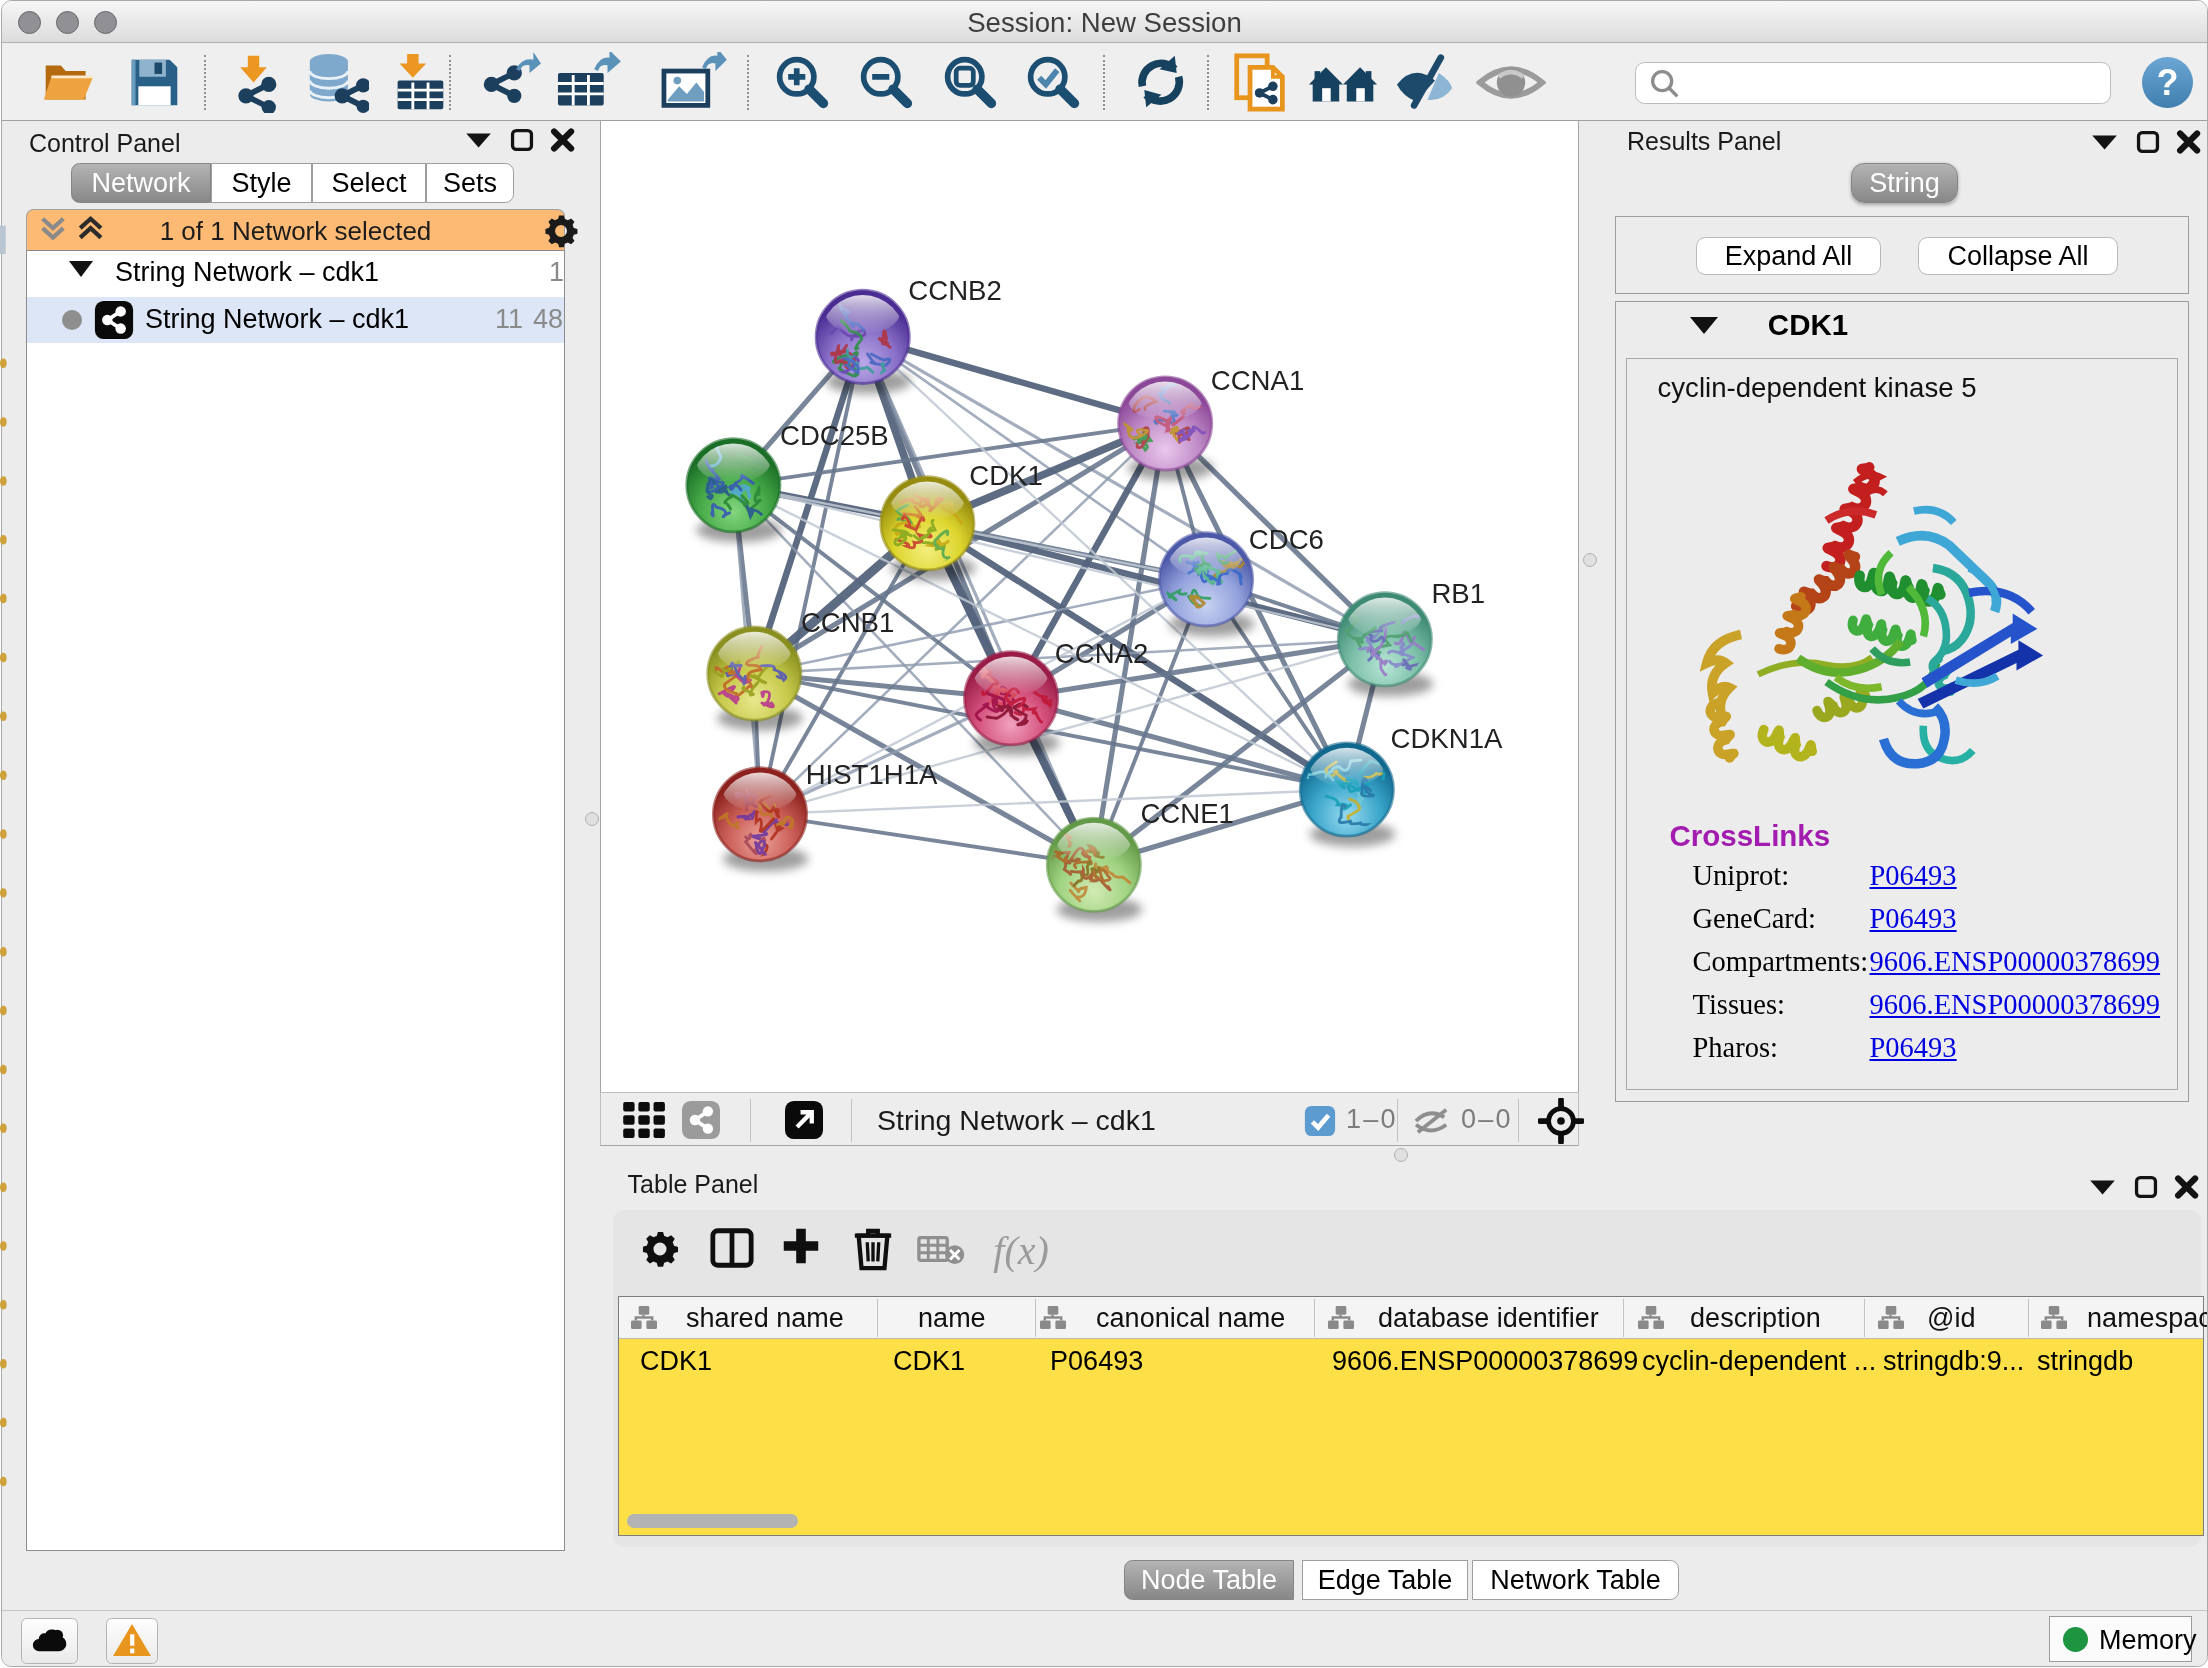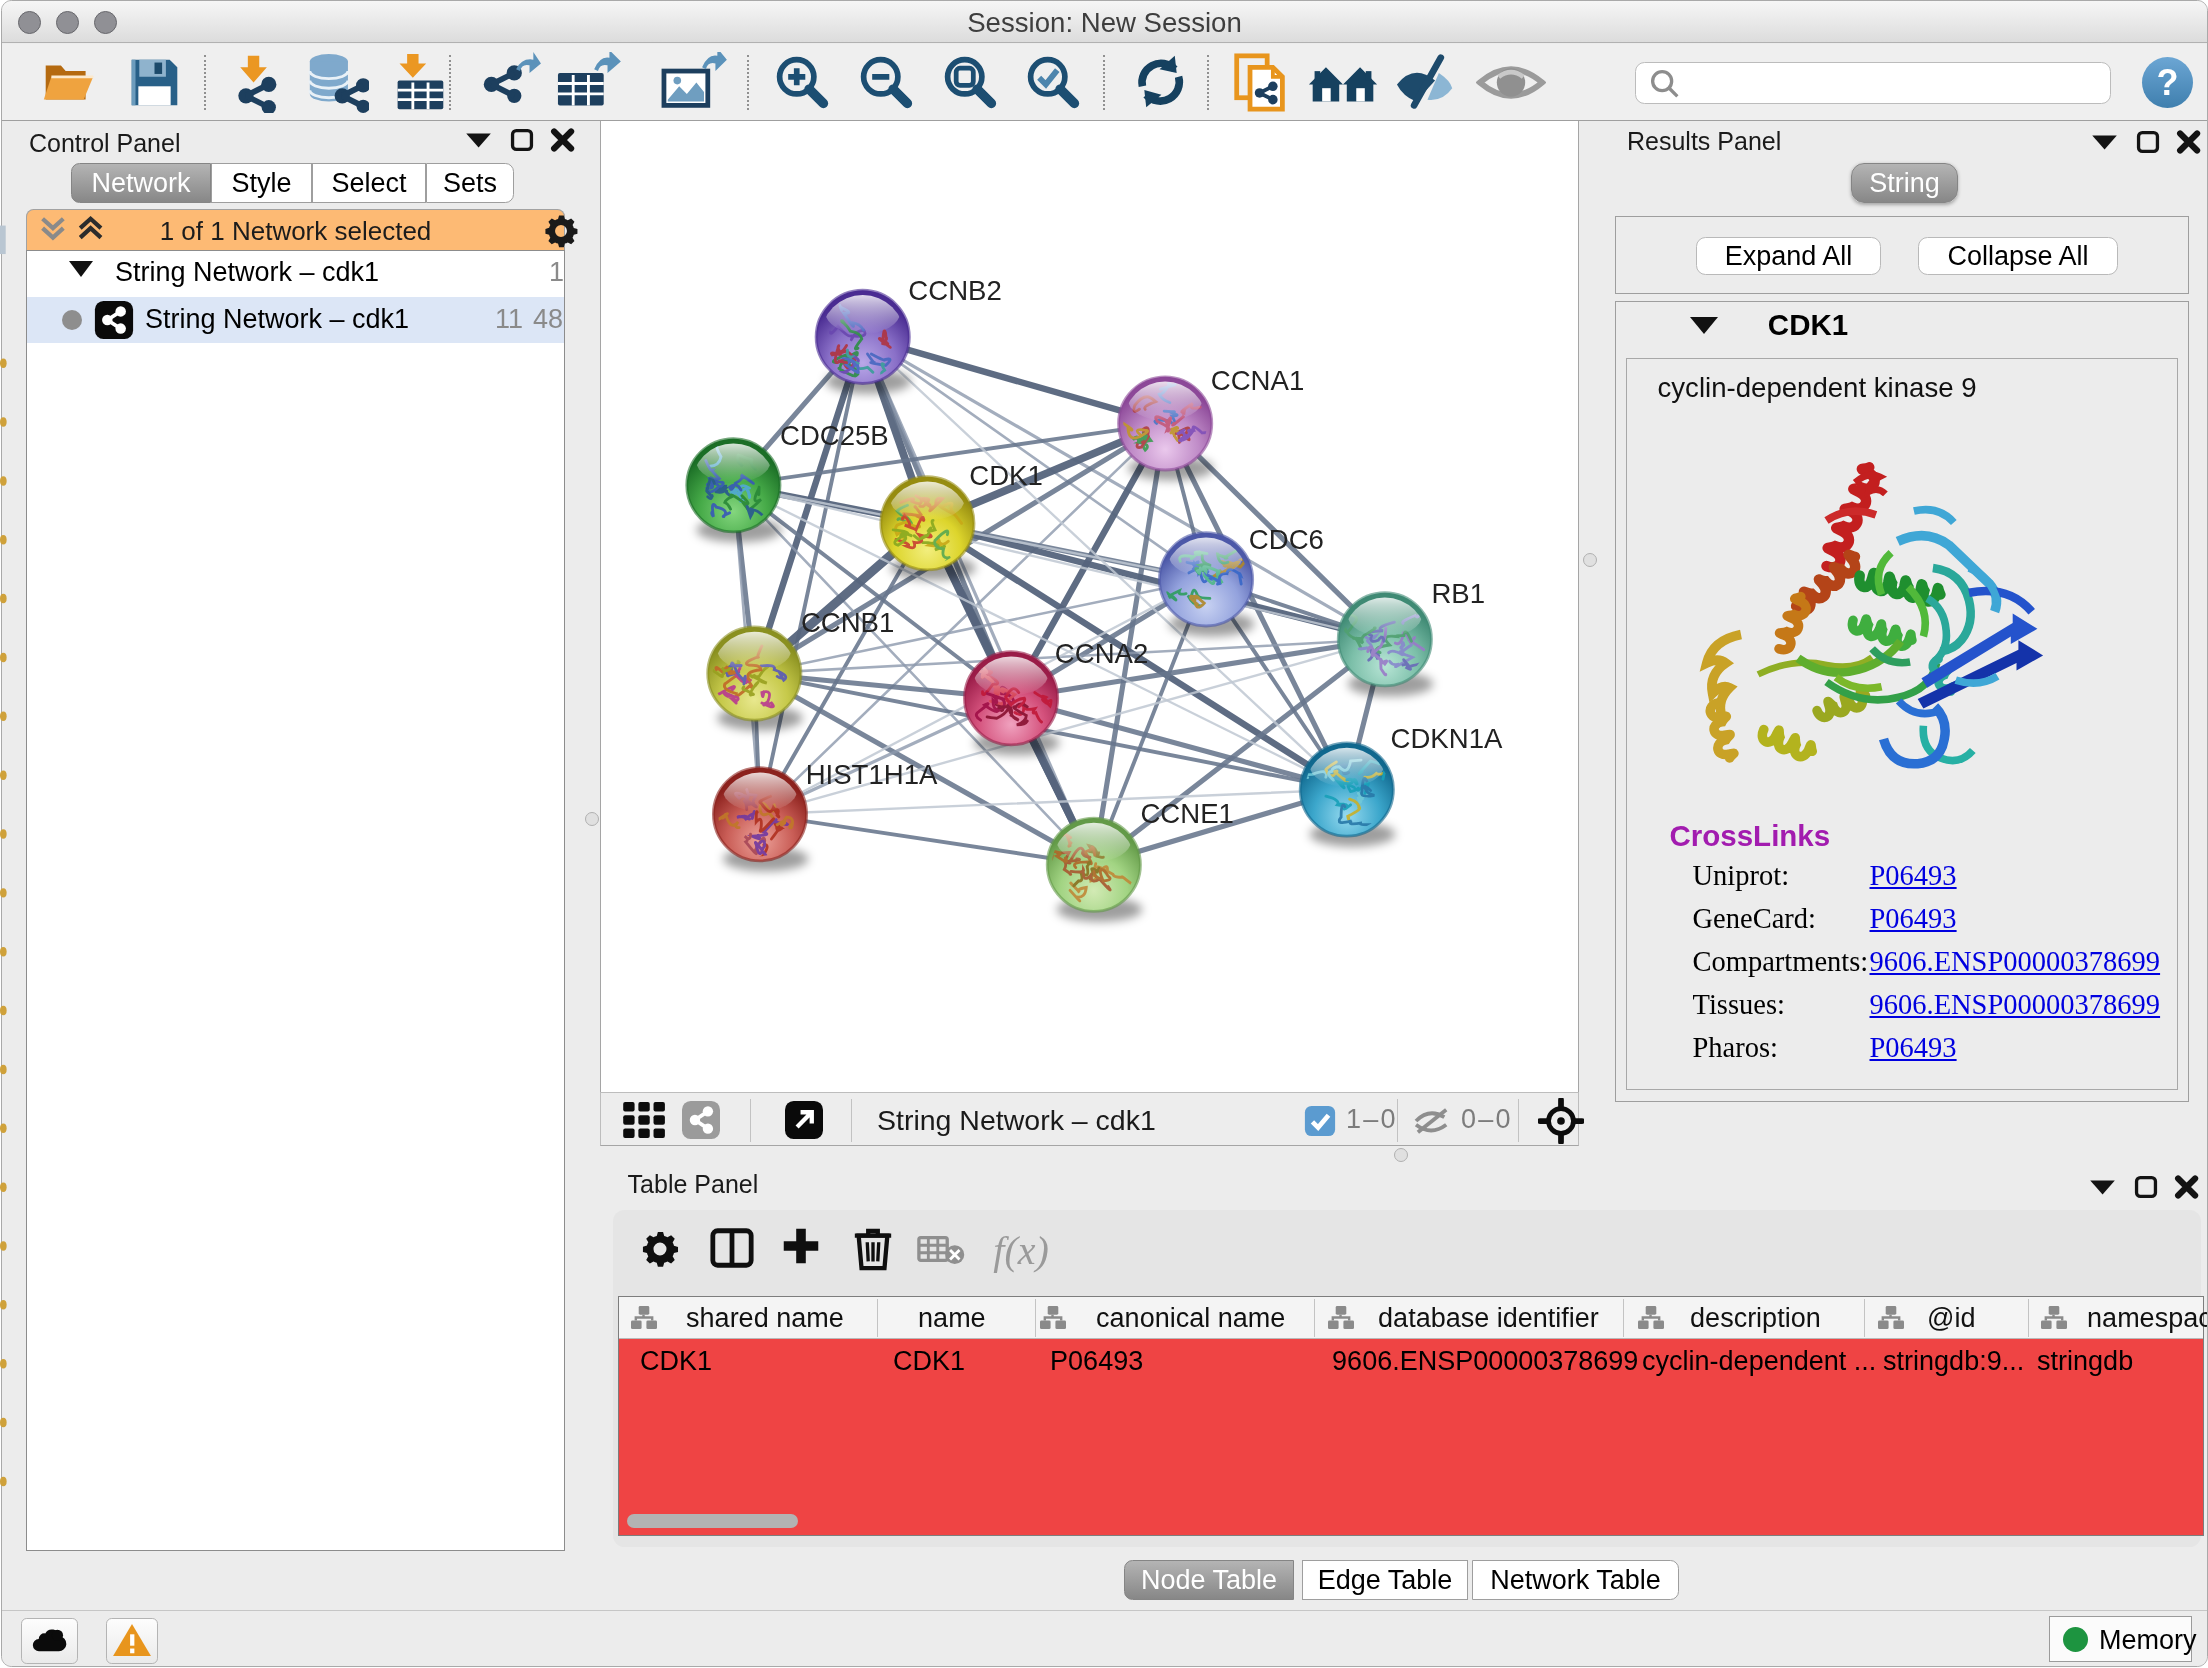--- a/index.html
+++ b/index.html
@@ -34,21 +34,21 @@
   #canvas{position:absolute;left:598px;top:120px;width:979px;height:971px;background:#ffffff;
       border-left:1px solid #a5a5a5;border-right:1px solid #a5a5a5;}
   #canvasbar{position:absolute;left:598px;top:1091px;width:979px;height:54px;background:#ededed;
       border:1px solid #bdbdbd;border-bottom:1px solid #a5a5a5;}
   
   .rpanel{position:absolute;border:1.9px solid #9e9e9e;background:#ececec;}
   .btn{position:absolute;background:#ffffff;border:1.9px solid #b9b9b9;border-radius:9.5px;
     font-size:27px;color:#000;text-align:center;}
   
   #tp-toolbox{position:absolute;left:612px;top:1210px;width:1588px;height:337px;background:#e5e5e5;border-radius:11.4px;}
-  #tp-table{position:absolute;left:4.8px;top:86px;width:1586px;height:240px;background:#ef4444;border:1.9px solid #7d7d7d;}
+  #tp-table{position:absolute;left:4.8px;top:86px;width:1586px;height:240px;background:#fde047;border:1.9px solid #7d7d7d;}
   .th{position:absolute;top:0;height:44px;font-size:27px;color:#111;}
   .tsep{position:absolute;top:1.9px;width:1px;height:38px;background:#c3c3c3;}
   .treeic{position:absolute;top:7.6px;}
   
   #statusbar{position:absolute;left:0;top:1609px;width:100%;height:59px;background:#ececec;border-top:1px solid #c6c6c6;}
   .sq-btn{position:absolute;top:6.7px;height:46px;background:linear-gradient(#fdfdfd,#eaeaea);border:1.9px solid #b4b4b4;border-radius:5.7px;}
 </style>
 </head>
 <body>
 <div id="win">
@@ -734,21 +734,21 @@
 
     <div class="rpanel" style="left:36px;top:95px;width:574px;height:78px;">
       <div class="btn" style="left:80px;top:20px;width:185px;height:38px;line-height:36px;">Expand All</div>
       <div class="btn" style="left:302px;top:20px;width:200px;height:38px;line-height:36px;">Collapse All</div>
     </div>
 
     <div class="rpanel" style="left:36px;top:180px;width:574px;height:801px;">
       <div class="abs" style="left:74px;top:15px;"><span class="caret" style="border-left-width:14.3px;border-right-width:14.3px;border-top-width:17px;"></span></div>
       <div class="abs" style="left:0;top:5.7px;width:384px;text-align:center;font-size:29.5px;font-weight:700;color:#000;">CDK1</div>
       <div class="abs" style="left:9.5px;top:56px;width:552px;height:732px;border:1px solid #a8a8a8;">
-        <div class="abs" style="left:31px;top:13.3px;font-size:27.6px;color:#111;">cyclin-dependent kinase 9</div>
+        <div class="abs" style="left:31px;top:13.3px;font-size:27.6px;color:#111;">cyclin-dependent kinase 5</div>
         <svg id="ribbon" class="abs" width="361" height="323" viewBox="0 0 380 340" style="left:57px;top:95px;">
             <path d="M150 118 C 164 124 171 108 157 102 C 146 97 153 100 159 97 C 173 103 180 87 166 81 C 155 76 162 79 168 76 C 182 82 189 66 175 60 C 164 56 171 59 177 56 C 191 62 198 46 184 40 C 173 35 180 38 186 35 C 200 41 207 25 193 19 C 182 14 189 17 195 14" fill="none" stroke="#c31f1f" stroke-width="11" stroke-linecap="round"></path>
 <path d="M180 30 q14 -12 26 -6 q-12 6 -12 16 q10 -6 18 2" fill="none" stroke="#c31f1f" stroke-width="7"></path>
 <path d="M118 160 C 127 171 139 161 130 150 C 123 141 127 147 134 147 C 143 158 155 148 146 137 C 138 128 143 134 149 134 C 158 145 170 135 161 124 C 154 115 159 121 165 121 C 174 132 186 122 177 111 C 170 102 174 108 180 108" fill="none" stroke="#b44418" stroke-width="11" stroke-linecap="round"></path>
 <path d="M100 205 C 112 210 118 196 106 191 C 96 187 102 189 108 187 C 120 192 126 178 114 173 C 104 169 110 171 116 169 C 128 174 134 160 122 155 C 112 151 118 153 123 150" fill="none" stroke="#c57817" stroke-width="10" stroke-linecap="round"></path>
 <path d="M60 190 q-30 6 -36 30 q12 -6 20 0 q-18 12 -14 32 q10 -10 18 -6 q-14 14 -8 30" fill="none" stroke="#c9a227" stroke-width="10"></path>
 <path d="M36 262 C 23 265 26 280 39 277 C 49 275 43 276 40 282 C 27 284 30 299 43 296 C 53 294 47 296 44 301 C 31 304 34 319 47 316 C 57 314 51 315 48 320" fill="none" stroke="#c9a227" stroke-width="10" stroke-linecap="round"></path>
 <path d="M84 290 C 78 303 91 309 97 296 C 102 286 99 292 101 298 C 95 311 108 317 114 304 C 119 294 116 300 118 306 C 112 318 125 324 131 312 C 135 301 133 308 135 313" fill="none" stroke="#b3b31e" stroke-width="10" stroke-linecap="round"></path>
 <path d="M140 270 C 144 282 157 278 153 266 C 150 256 152 262 157 265 C 161 277 174 273 170 261 C 167 251 169 257 174 260 C 178 272 191 268 187 256 C 184 246 186 252 191 254" fill="none" stroke="#9aa820" stroke-width="10" stroke-linecap="round"></path>
 <path d="M78 232 q36 -18 72 -10 q30 6 48 -8" fill="none" stroke="#8fae24" stroke-width="7"></path>

